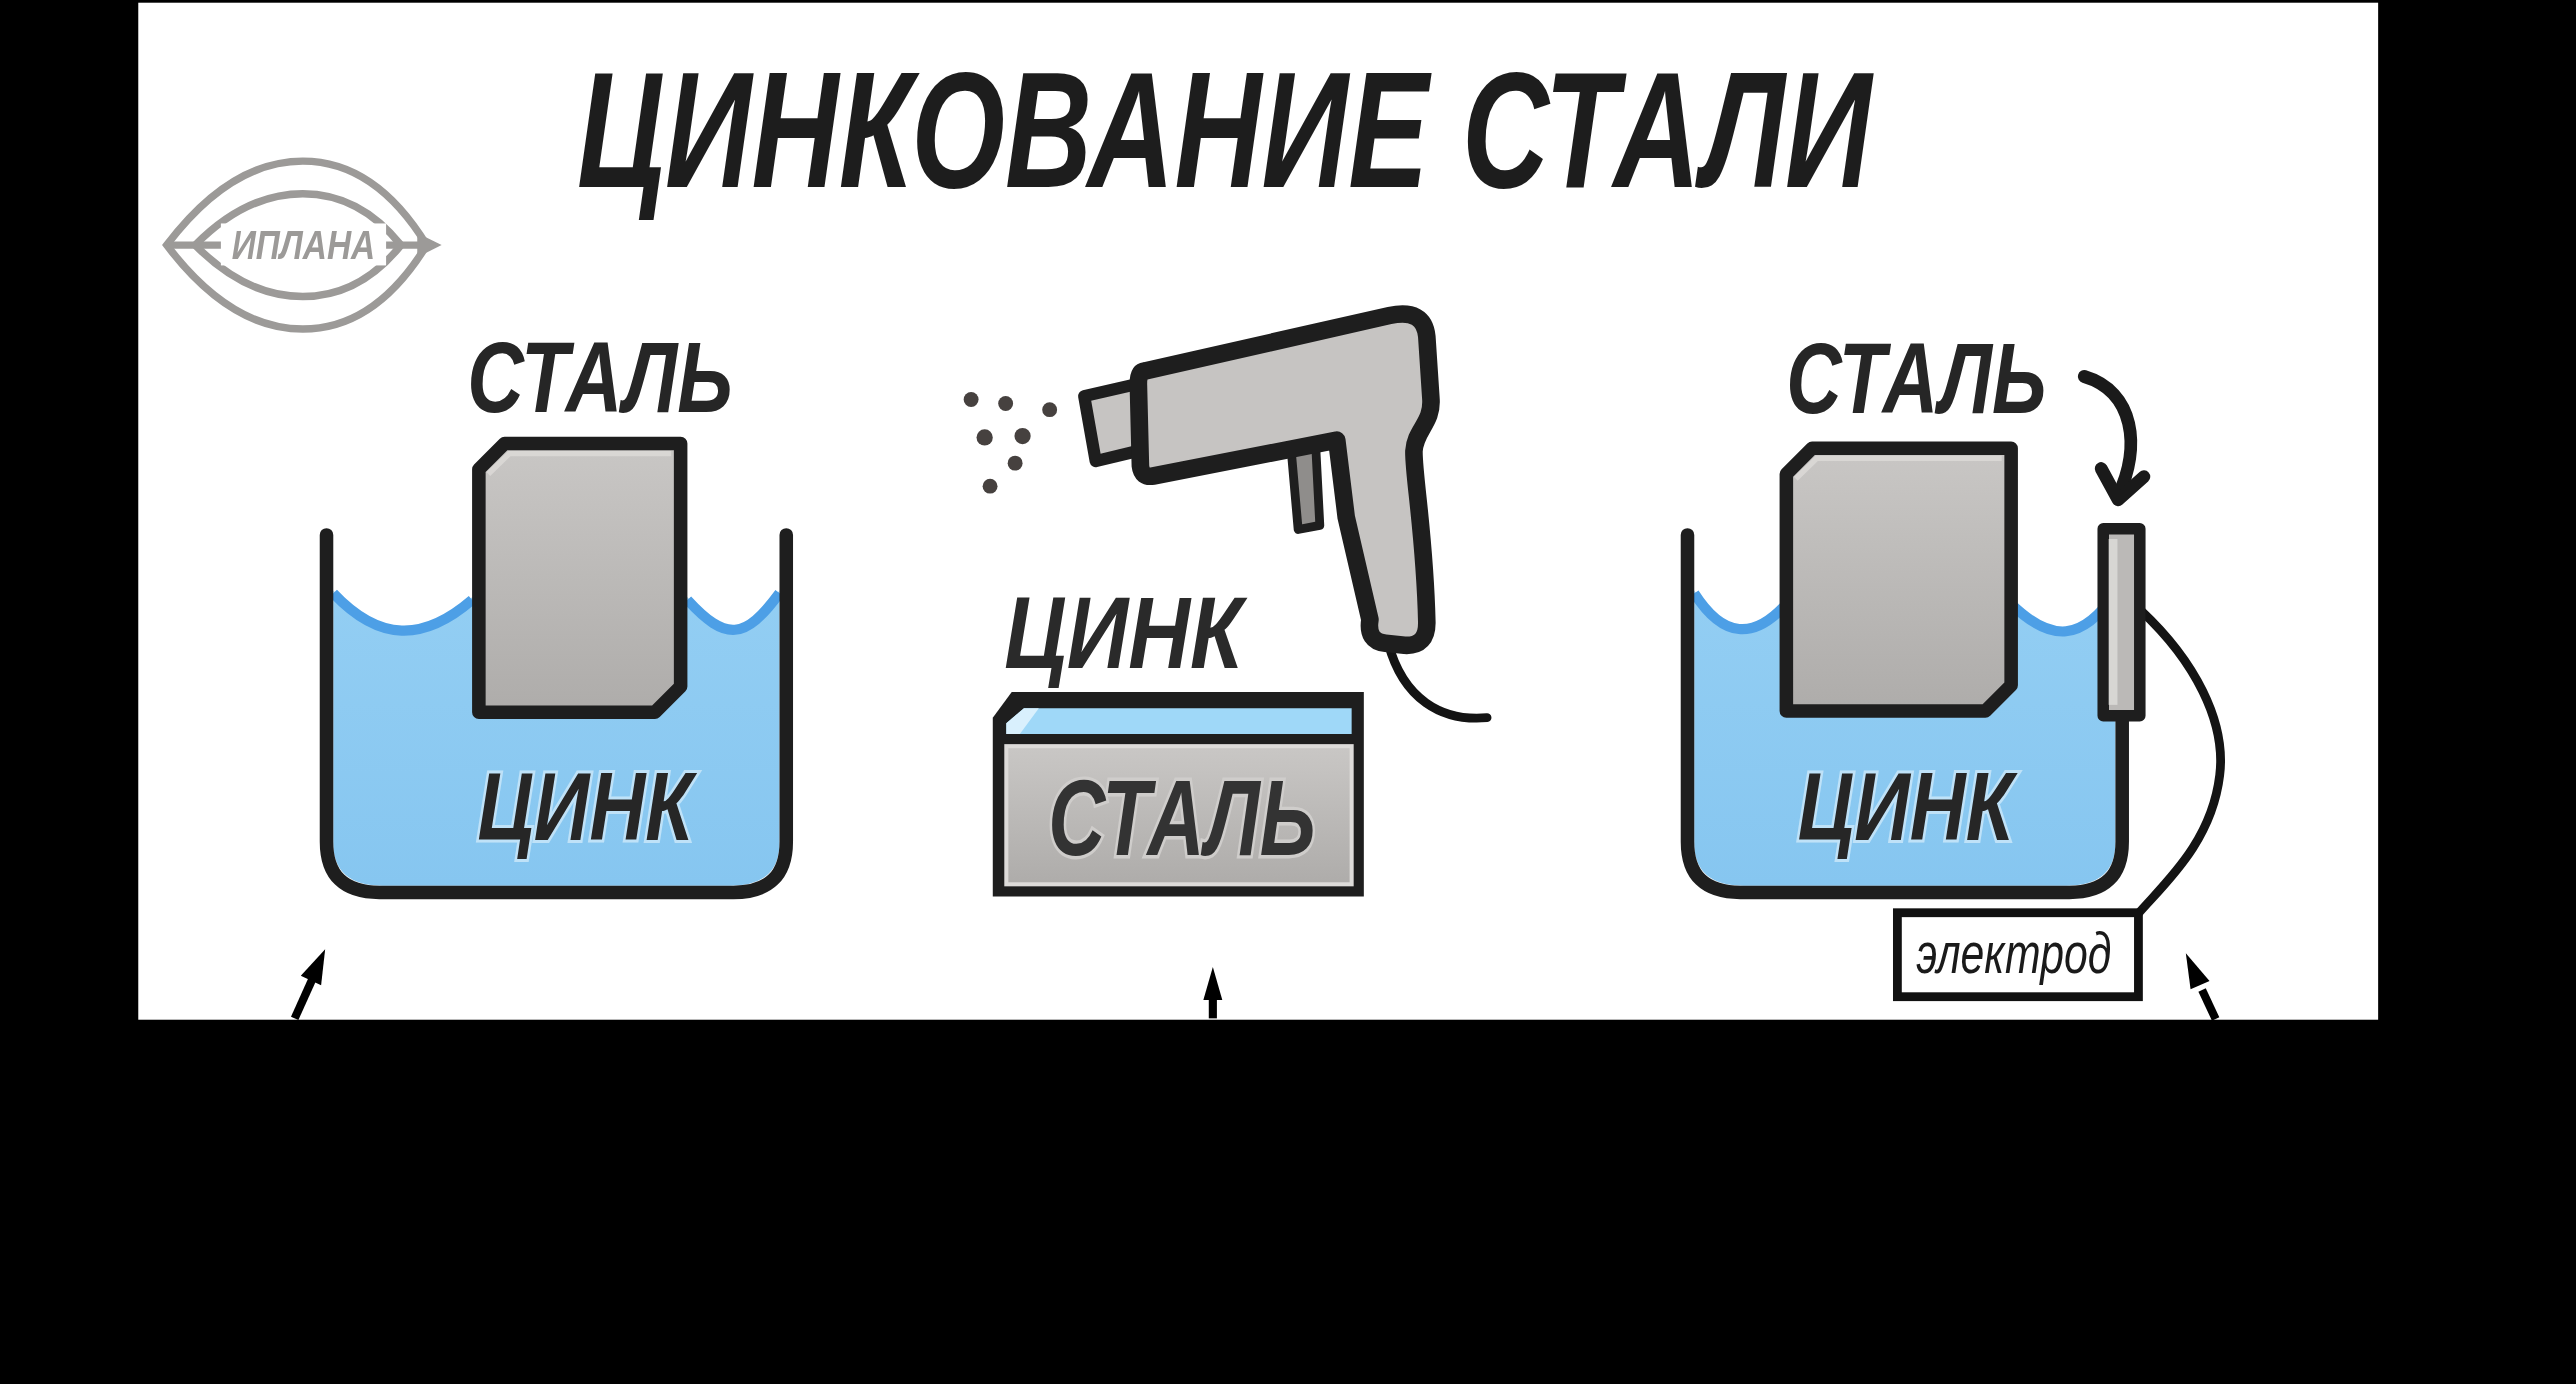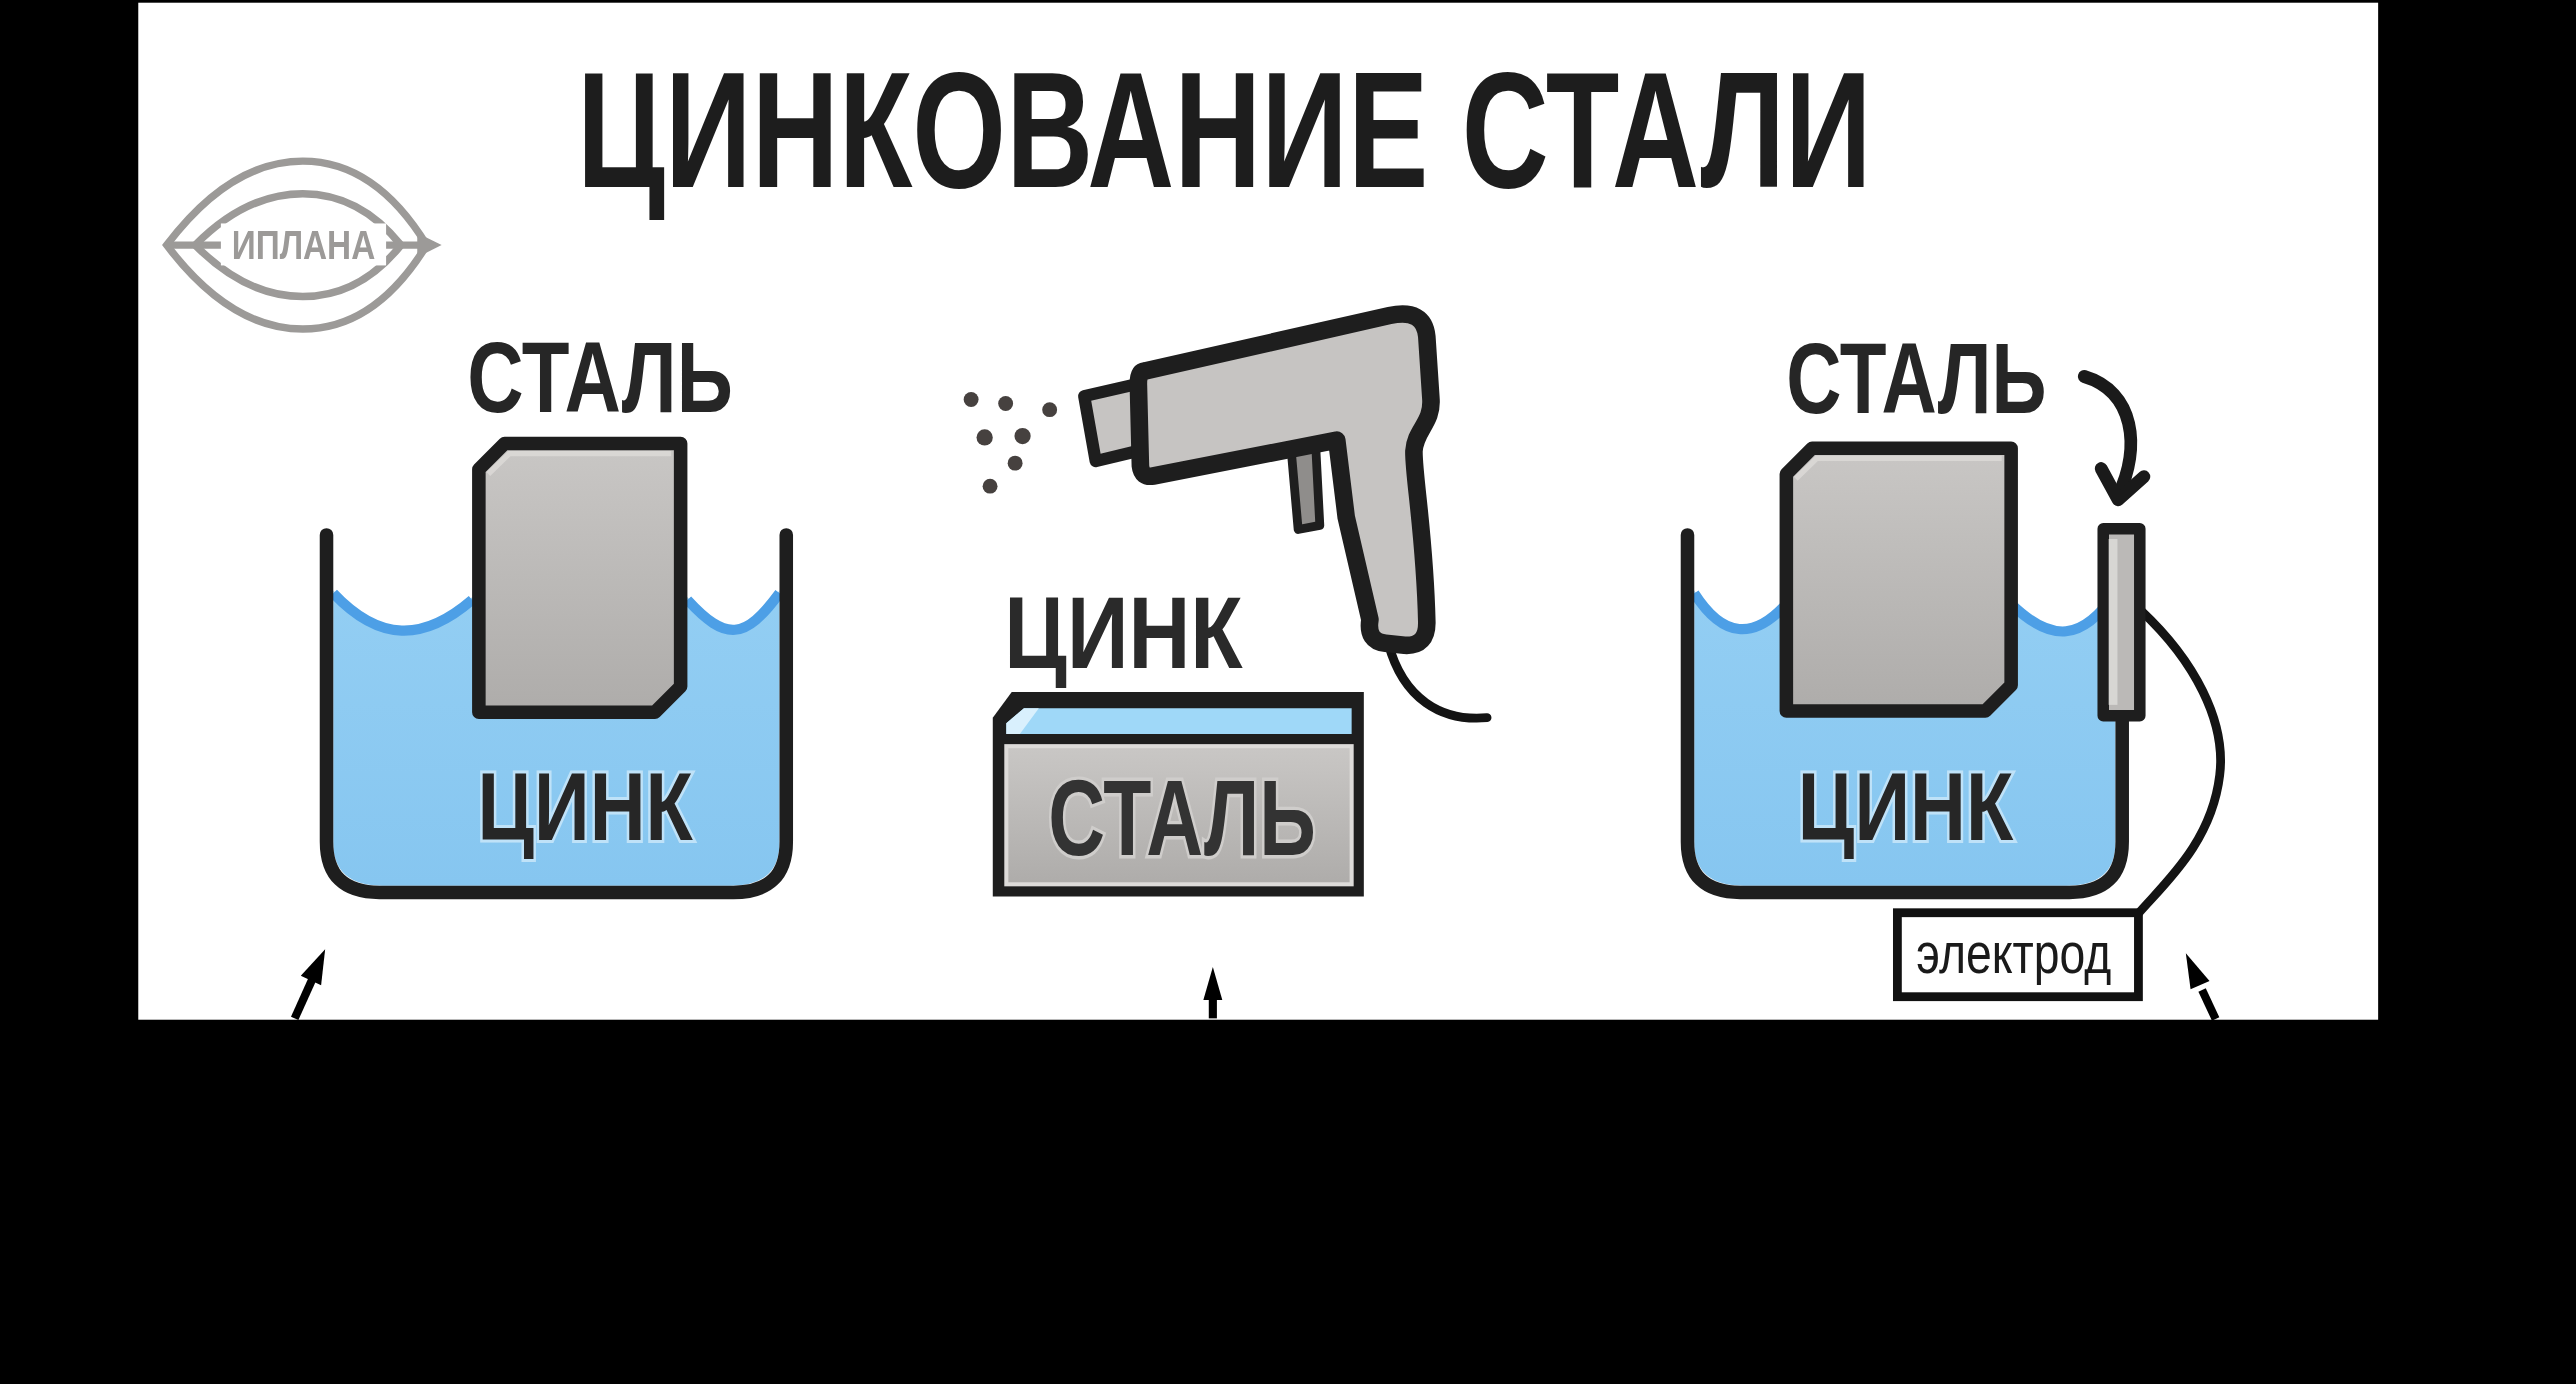--- a/index.html
+++ b/index.html
@@ -1,17 +1,17 @@
 <!DOCTYPE html>
 <html style="font-size:10.8px"><head>
 <meta charset="utf-8">
 <style>
   html,body{margin:0;padding:0;background:#000;}
   .stage{position:relative;width:2576px;height:1384px;background:#000;overflow:hidden;
-         font-family:"Liberation Sans",sans-serif;}
+         font-family:"Liberation Sans",sans-serif;font-style:italic;}
   svg{display:block}
   text{font-family:"Liberation Sans",sans-serif;}
   .t-bold{font-weight:bold;}
 </style>
 </head>
 <body>
 
 <div class="stage">
 <svg viewBox="0 0 3804 2044" width="2576" height="1384" xmlns="http://www.w3.org/2000/svg">
 

